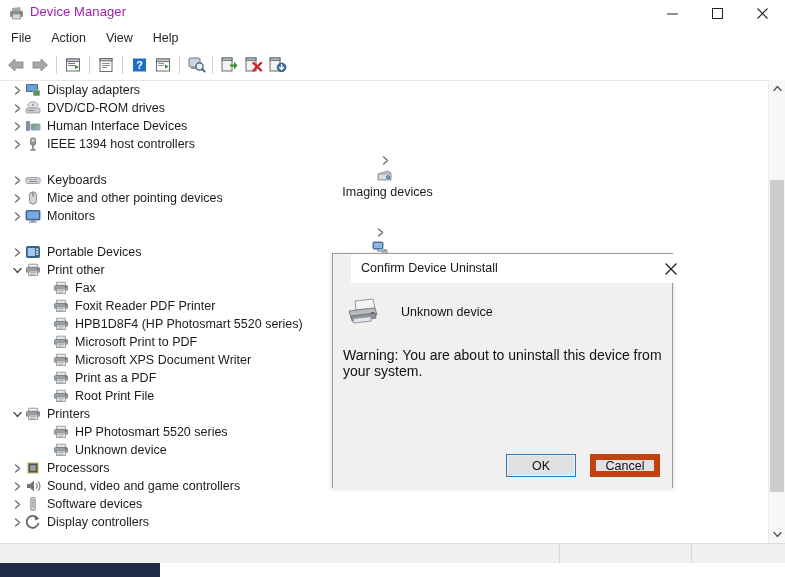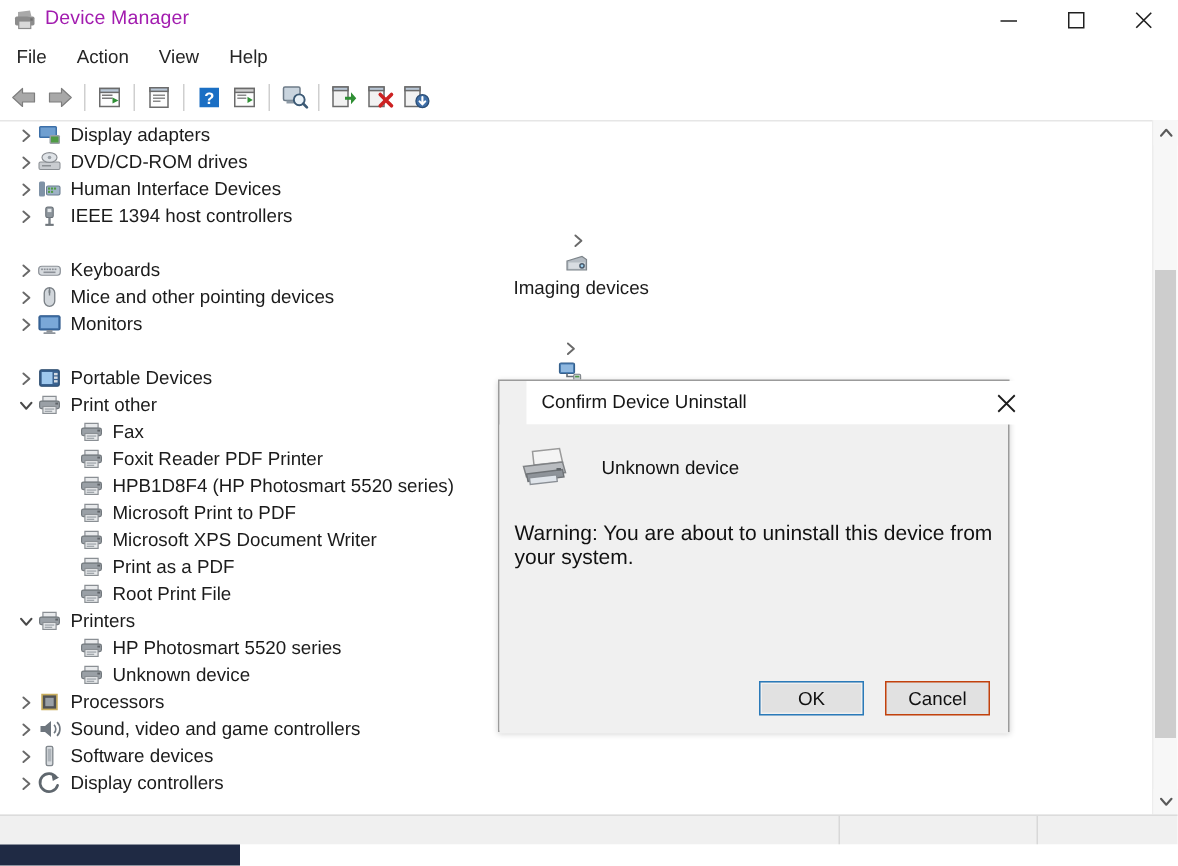--- a/index.html
+++ b/index.html
@@ -64,21 +64,21 @@
           border:1px solid #9b9b9b;box-shadow:0 1px 4px rgba(0,0,0,.18);box-sizing:border-box;}
   .dlg-title{position:absolute;left:18px;top:0;width:100%;height:29px;background:#ffffff;box-sizing:border-box;}
   .dlg-title-text{position:absolute;left:10px;top:7px;font-size:12.5px;color:#161616;}
   .dlg-close{position:absolute;right:0;top:0;width:38px;height:29px;display:flex;align-items:center;justify-content:center;}
   .dlg-body{position:absolute;left:0;top:29px;width:100%;height:206px;background:#f0f0f0;}
   .dlg-dev{position:absolute;left:10px;top:12px;display:flex;align-items:center;}
   .dlg-dev-ico{width:40px;height:34px;display:flex;align-items:center;justify-content:center;}
   .dlg-dev-label{font-size:12.5px;color:#111;padding-left:18px;}
   .dlg-warn{position:absolute;left:10px;top:64px;font-size:14px;color:#111;}
   .dlg-btns{position:absolute;right:12px;bottom:12px;display:flex;gap:14px;}
-  .btn{width:70px;height:23px;font-size:12.5px;color:#101010;background:#e1e1e1;border:1px solid #c2410c;
+  .btn{width:70px;height:23px;font-size:12.5px;color:#101010;background:#e1e1e1;border:6px solid #c2410c;
        display:flex;align-items:center;justify-content:center;box-sizing:border-box;}
   .btn.default{border:1px solid #2a7ab9;box-shadow:inset 0 0 0 1px #f0f0f0;}
 </style>
 </head>
 <body>
 
 <div id="app">
 
   <div class="win">
 

